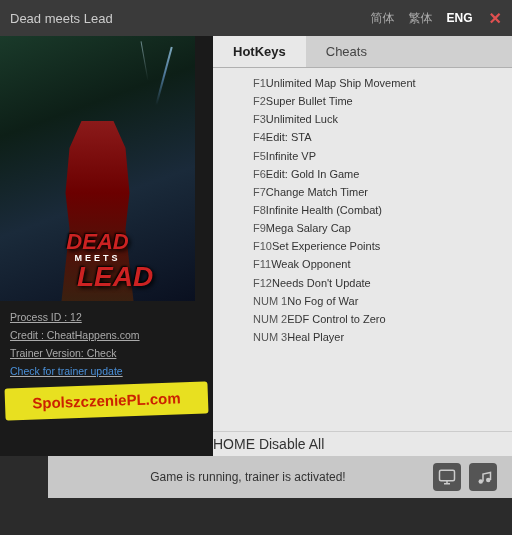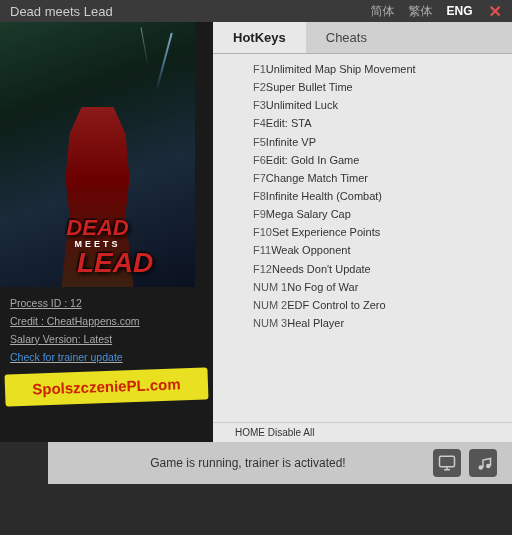--- a/index.html
+++ b/index.html
@@ -10,21 +10,21 @@
       font-family: Arial, sans-serif;
       overflow: hidden;
       position: relative;
     }
 
     
     .title-bar {
       display: flex;
       align-items: center;
       background: #3a3a3a;
-      height: 22px;
+      height: 36px;
       padding: 0 10px;
     }
     .title-text {
       color: #cccccc;
       font-size: 13px;
       flex: 1;
     }
     .lang-buttons {
       display: flex;
       gap: 6px;
@@ -285,21 +285,21 @@
       <div class="game-title-overlay">
         <div class="game-title-dead">DEAD</div>
         <div class="game-title-meets">MEETS</div>
         <div class="game-title-lead">LEAD</div>
       </div>
     </div>
     <div class="left-lower">
       <div class="info-section">
         <div>Process ID : 12</div>
         <div>Credit :   CheatHappens.com</div>
-        <div>Salary Version: Latest</div>
+        <div>Trainer Version: Check</div>
         <a href="#">Check for trainer update</a>
       </div>
       <div class="watermark-overlay">SpolszczeniePL.com</div>
     </div>
   </div>
 
   <div class="right-panel">
     <div class="tabs">
       <button class="tab active">HotKeys</button>
       <button class="tab">Cheats</button>
@@ -359,21 +359,21 @@
       </div>
       <div class="hotkey-item">
         <span class="hotkey-key">NUM 2</span>
         <span class="hotkey-desc">EDF Control to Zero</span>
       </div>
       <div class="hotkey-item">
         <span class="hotkey-key">NUM 3</span>
         <span class="hotkey-desc">Heal Player</span>
       </div>
     </div>
-    <div style="padding: 4px 22px; font-size: 10px; color: #333; border-top: 1px solid #ccc; cursor: pointer;">HOME  Disable All</div>
+    <div style="padding: 4px 0; font-size: 14px; color: #333; border-top: 1px solid #ccc; cursor: pointer;">HOME  Disable All</div>
   </div>
 </div>
 
 <div class="footer-bar">
   <span class="status-text">Game is running, trainer is activated!</span>
   <div class="footer-icons">
     <div class="footer-icon">
       <svg viewBox="0 0 24 24">
         <rect x="2" y="3" width="20" height="14" rx="2" ry="2" fill="none" stroke="#cccccc" stroke-width="2"></rect>
         <line x1="8" y1="21" x2="16" y2="21" stroke="#cccccc" stroke-width="2"></line>

